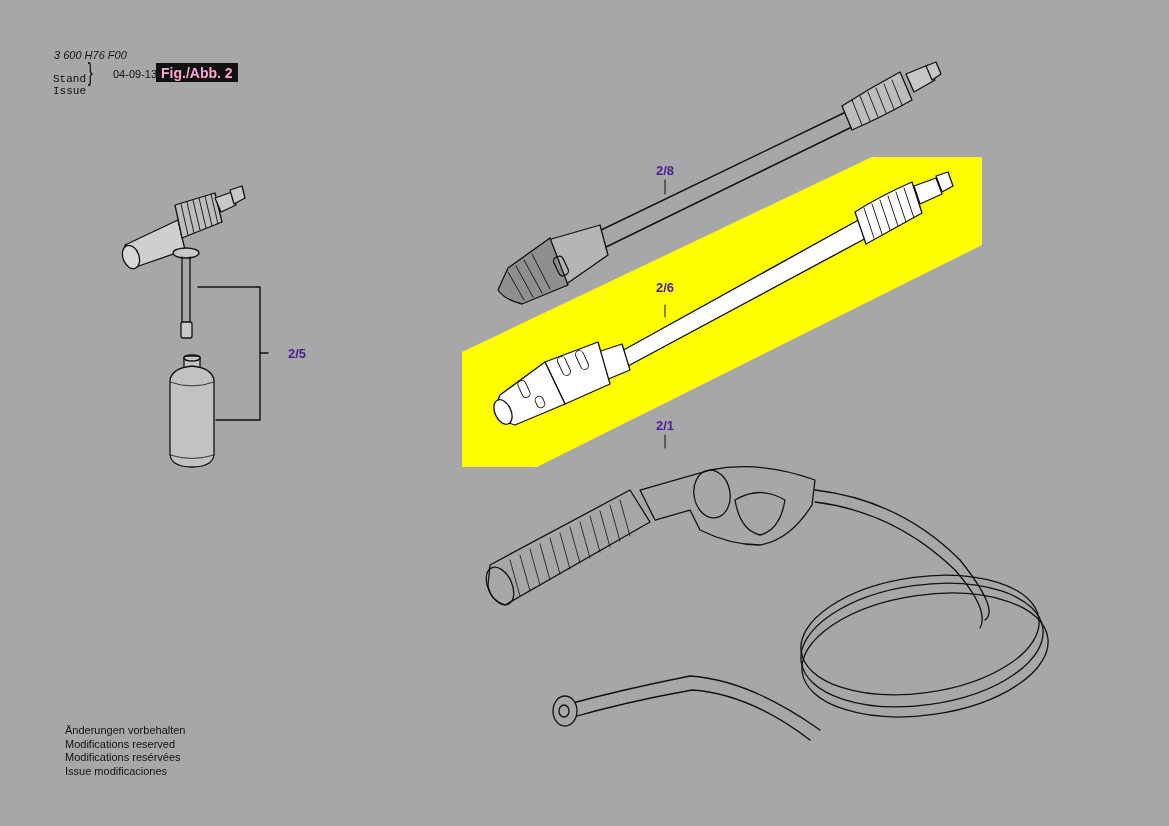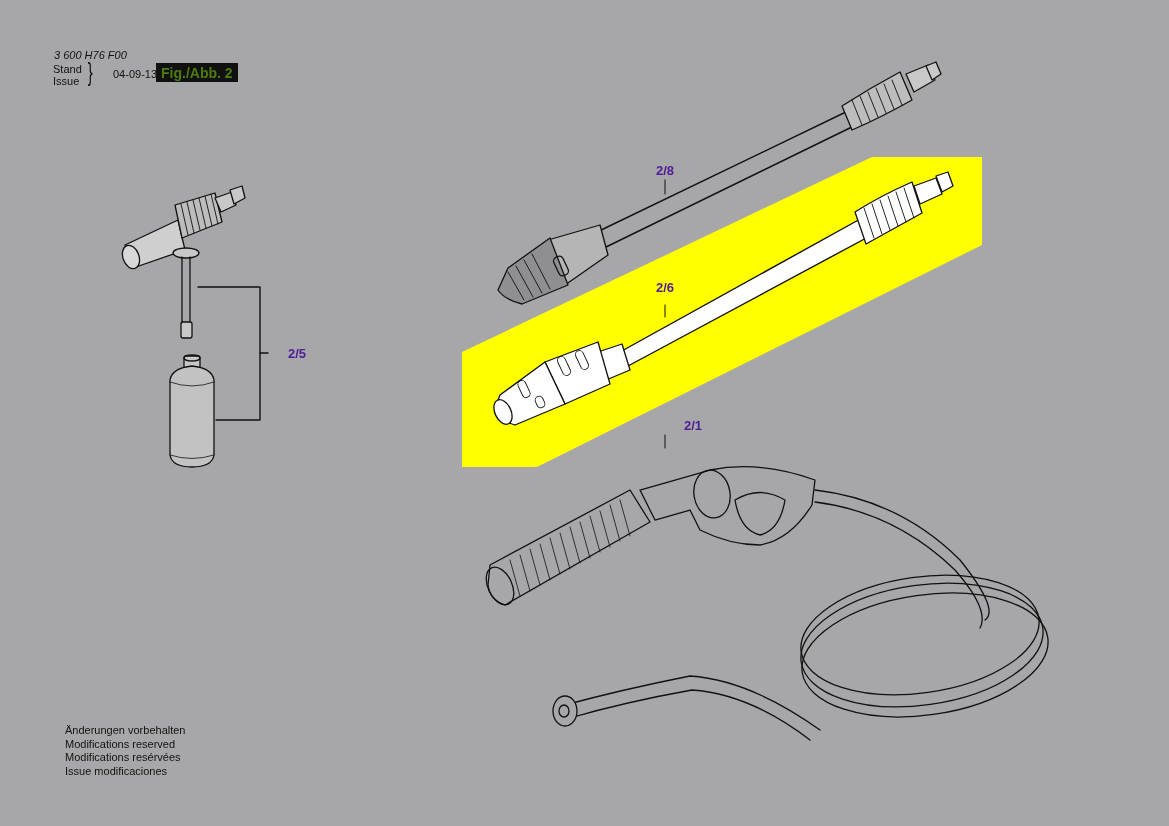--- a/index.html
+++ b/index.html
@@ -1,22 +1,22 @@
 <!DOCTYPE html>
 <html><head>
 <meta charset="utf-8">
 <style>
   html,body{margin:0;padding:0;}
   body{width:1169px;height:826px;background:#a7a7a9;position:relative;overflow:hidden;font-family:"Liberation Sans",sans-serif;color:#111;}
   .abs{position:absolute;}
   .partno{left:54px;top:49px;font-size:11px;font-style:italic;}
-  .stand{left:53px;top:63px;font-size:11px;line-height:12px;}
+  .stand{left:53px;top:73px;font-size:11px;line-height:12px;font-family:Liberation Mono, monospace;}
   .brace{left:86px;top:60px;font-size:25px;line-height:25px;font-weight:200;transform:scaleX(0.6);}
   .date{left:97px;top:68px;font-size:11px;padding-left:16px;}
-  .fig{left:156px;top:63px;background:#111;color:#4d7c0f;font-weight:bold;font-size:14px;padding:1px 5px 0 5px;line-height:18px;}
+  .fig{left:156px;top:63px;background:#111;color:#f9a8d4;font-weight:bold;font-size:14px;padding:1px 5px 0 5px;line-height:18px;}
   .notes{left:54px;top:724px;font-size:11px;line-height:13.5px;margin-left:11px;}
   .callout{font-size:13px;font-weight:bold;color:#4c1d95;}
   svg.diagram{position:absolute;left:0;top:0;}
 </style>
 </head>
 <body>
 
 <div class="abs partno">3 600 H76 F00</div>
 <div class="abs stand">
   <div>Stand</div>
@@ -160,20 +160,20 @@
 
     <line x1="665" y1="180" x2="665" y2="194" stroke-width="1"></line>
     <line x1="665" y1="305" x2="665" y2="317" stroke-width="1"></line>
     <line x1="665" y1="435" x2="665" y2="448" stroke-width="1"></line>
   </g>
 </svg>
 
 <div class="abs callout" style="left:288px;top:346px;">2/5</div>
 <div class="abs callout" style="left:656px;top:163px;">2/8</div>
 <div class="abs callout" style="left:656px;top:280px;">2/6</div>
-<div class="abs callout" style="left:684px;top:418px;text-align:right;">2/1</div>
+<div class="abs callout" style="left:656px;top:418px;text-align:right;">2/1</div>
 
 <div class="abs notes">
   <div>Änderungen vorbehalten</div>
   <div>Modifications reserved</div>
   <div>Modifications resérvées</div>
   <div>Issue modificaciones</div>
 </div>
 
 </body></html>

